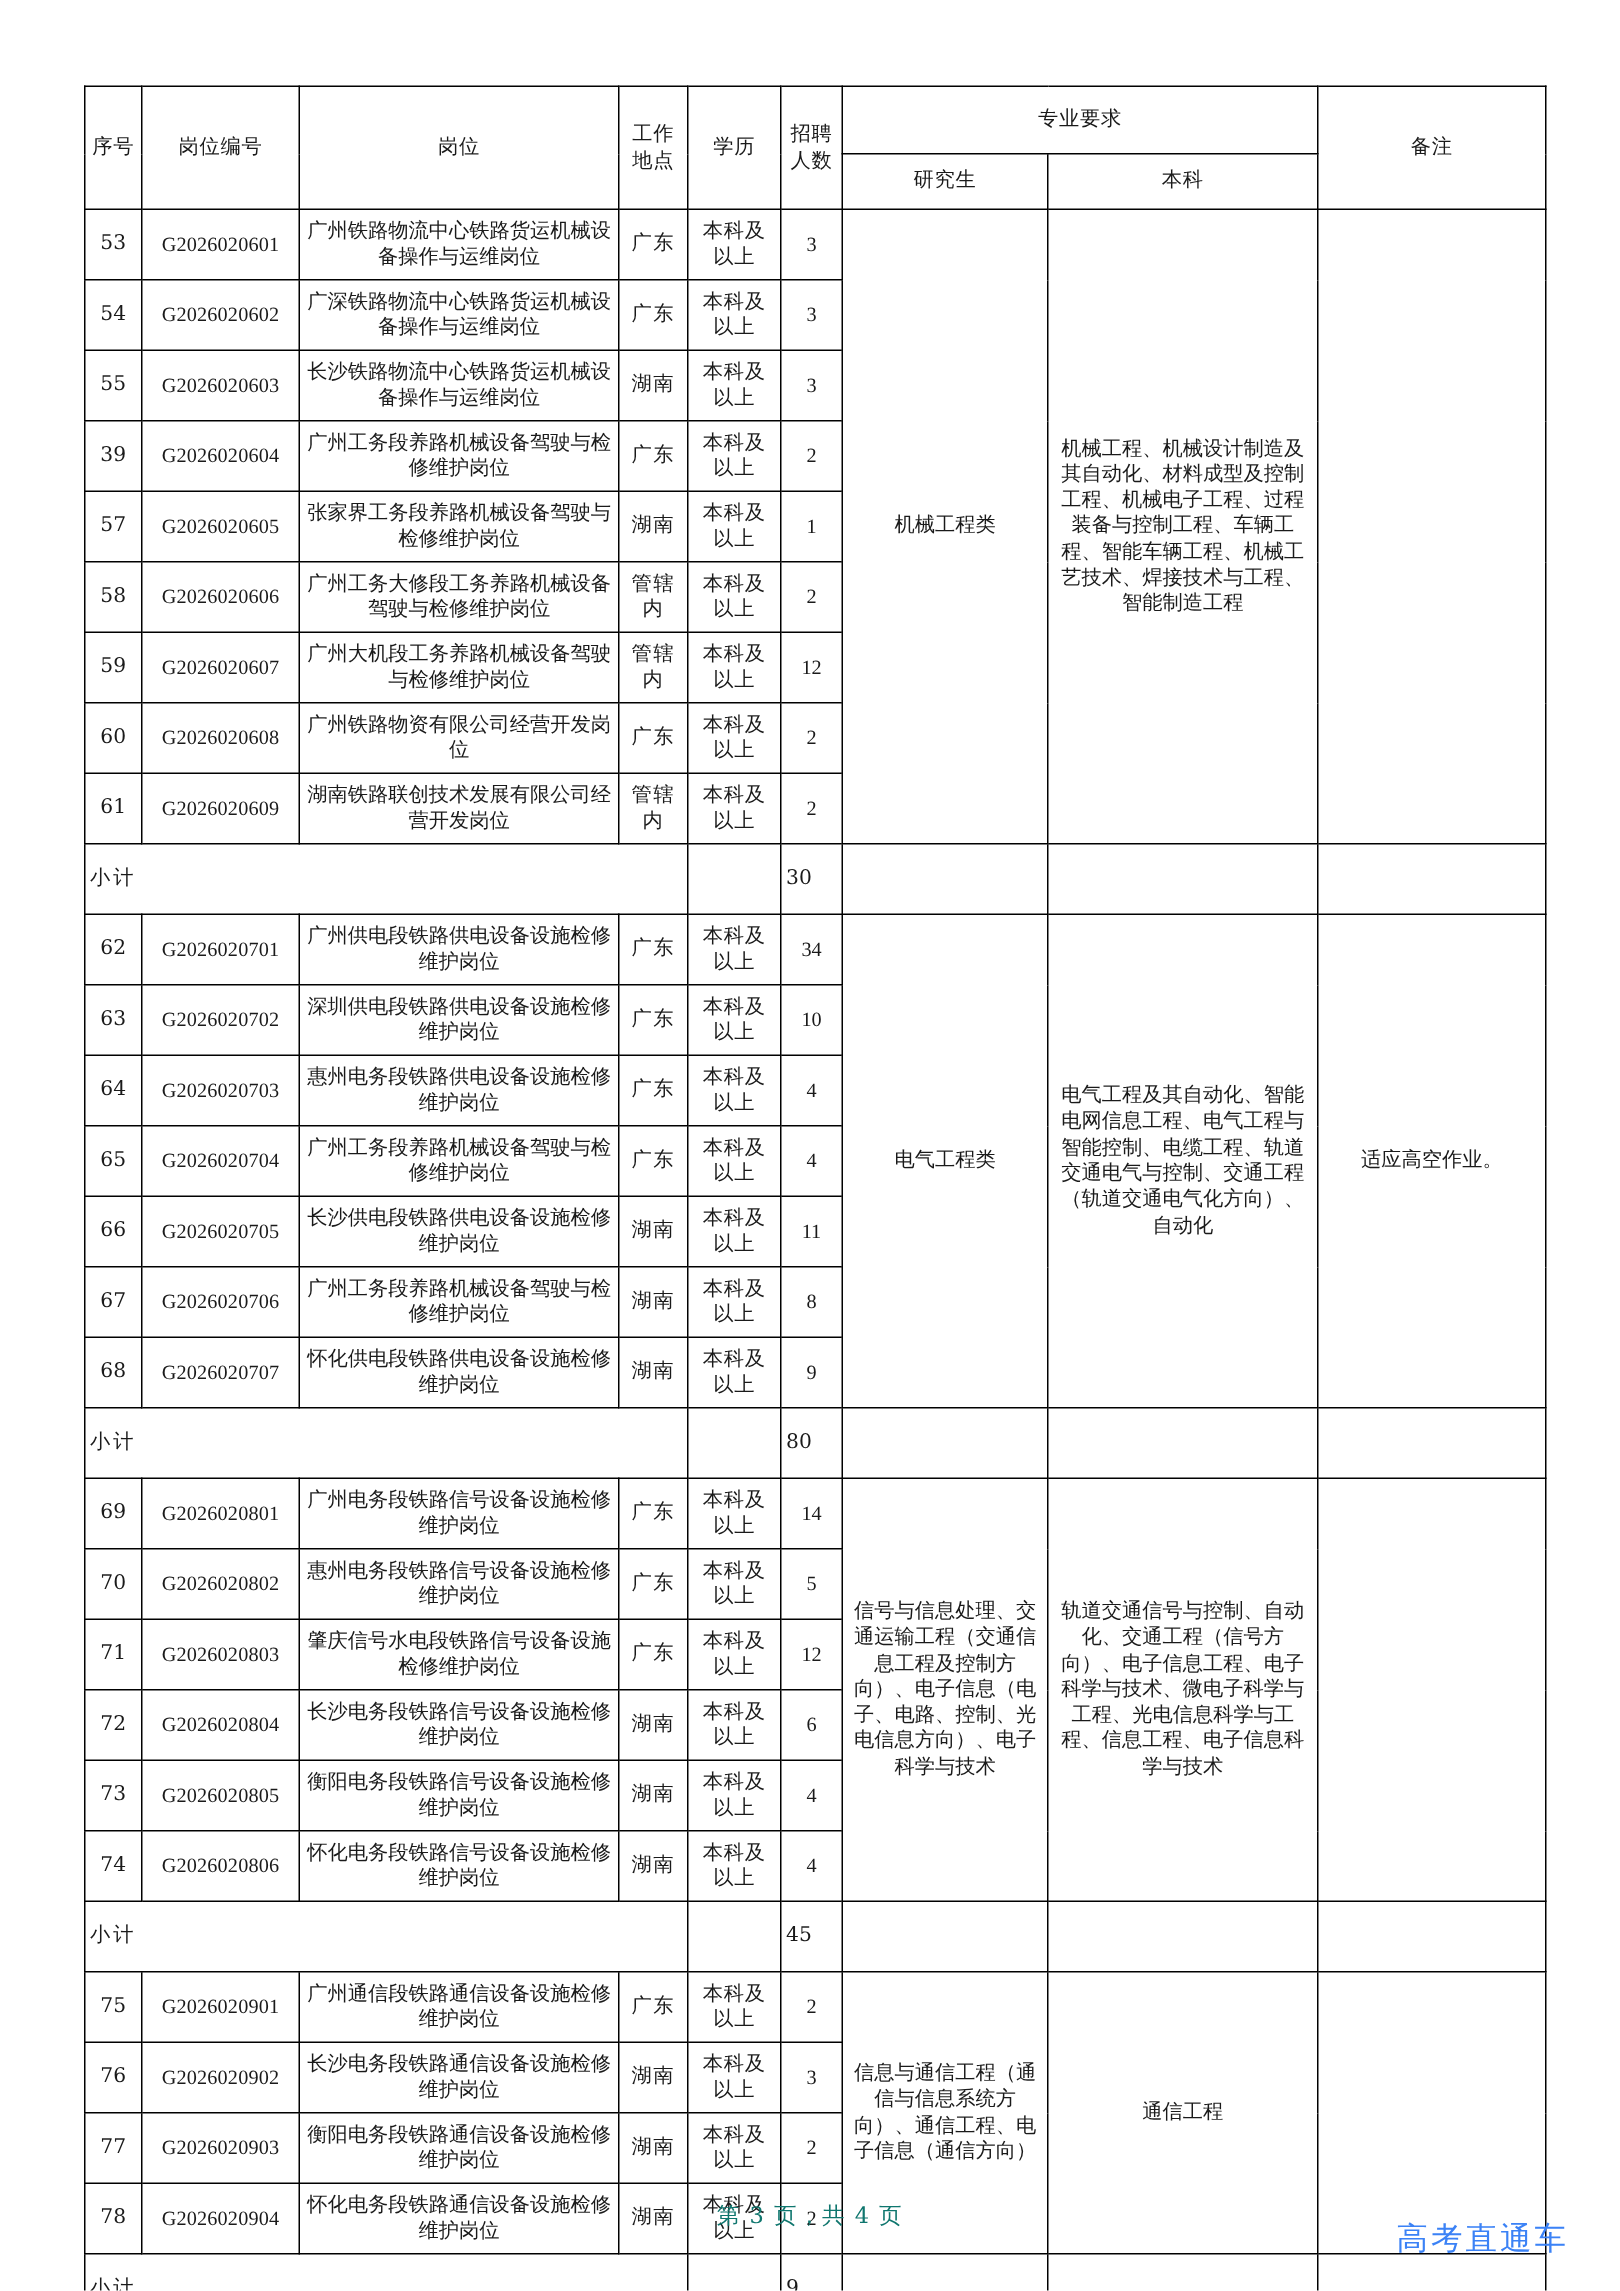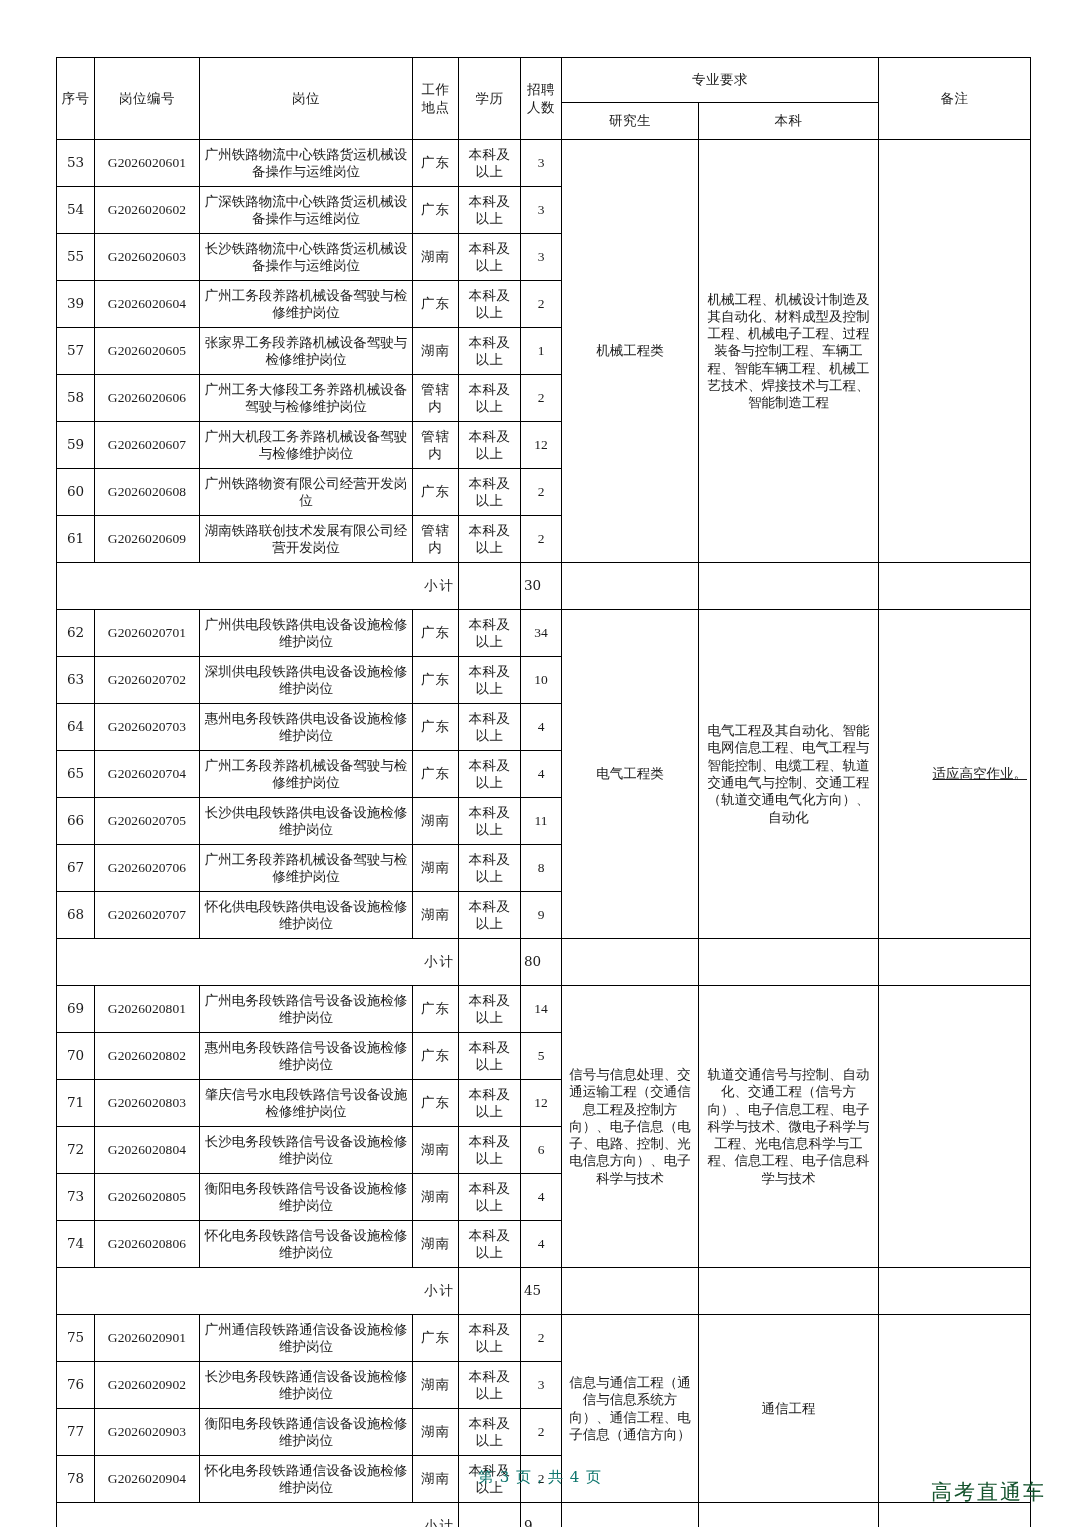--- a/index.html
+++ b/index.html
@@ -73,32 +73,31 @@
 
   td.major {
     text-align: center;
     font-size: 13.5px;
     line-height: 1.45;
     vertical-align: middle;
     padding-left: 5px;
     padding-right: 4px;
   }
   td.remark {
-    text-align: right;
+    text-align: center;
     font-size: 13.5px;
     line-height: 1.45;
     vertical-align: middle;
     padding-left: 5px;
-    text-decoration: underline;
   }
   tr.subtotal td {
     height: 47px;
   }
   td.subtotal-label {
-    text-align: right;
+    text-align: left;
     font-weight: bold;
     font-size: 15px;
     letter-spacing: 2px;
   }
   td.subtotal-num {
     text-align: left;
     font-weight: bold;
     font-size: 14px;
   }
   tr.datarow td { height: 47px; }
@@ -113,21 +112,21 @@
     text-align: center;
     font-size: 15px;
     color: #0f766e;
     letter-spacing: 1px;
   }
   .watermark {
     position: absolute;
     right: 34px;
     top: 1478px;
     font-size: 21px;
-    color: #14532d;
+    color: #3b82f6;
     letter-spacing: 2px;
     font-family: "DejaVu Sans", "Liberation Sans", sans-serif;
   }
 </style>
 </head>
 <body>
 
 <div class="page">
 
   <table class="sheet">

